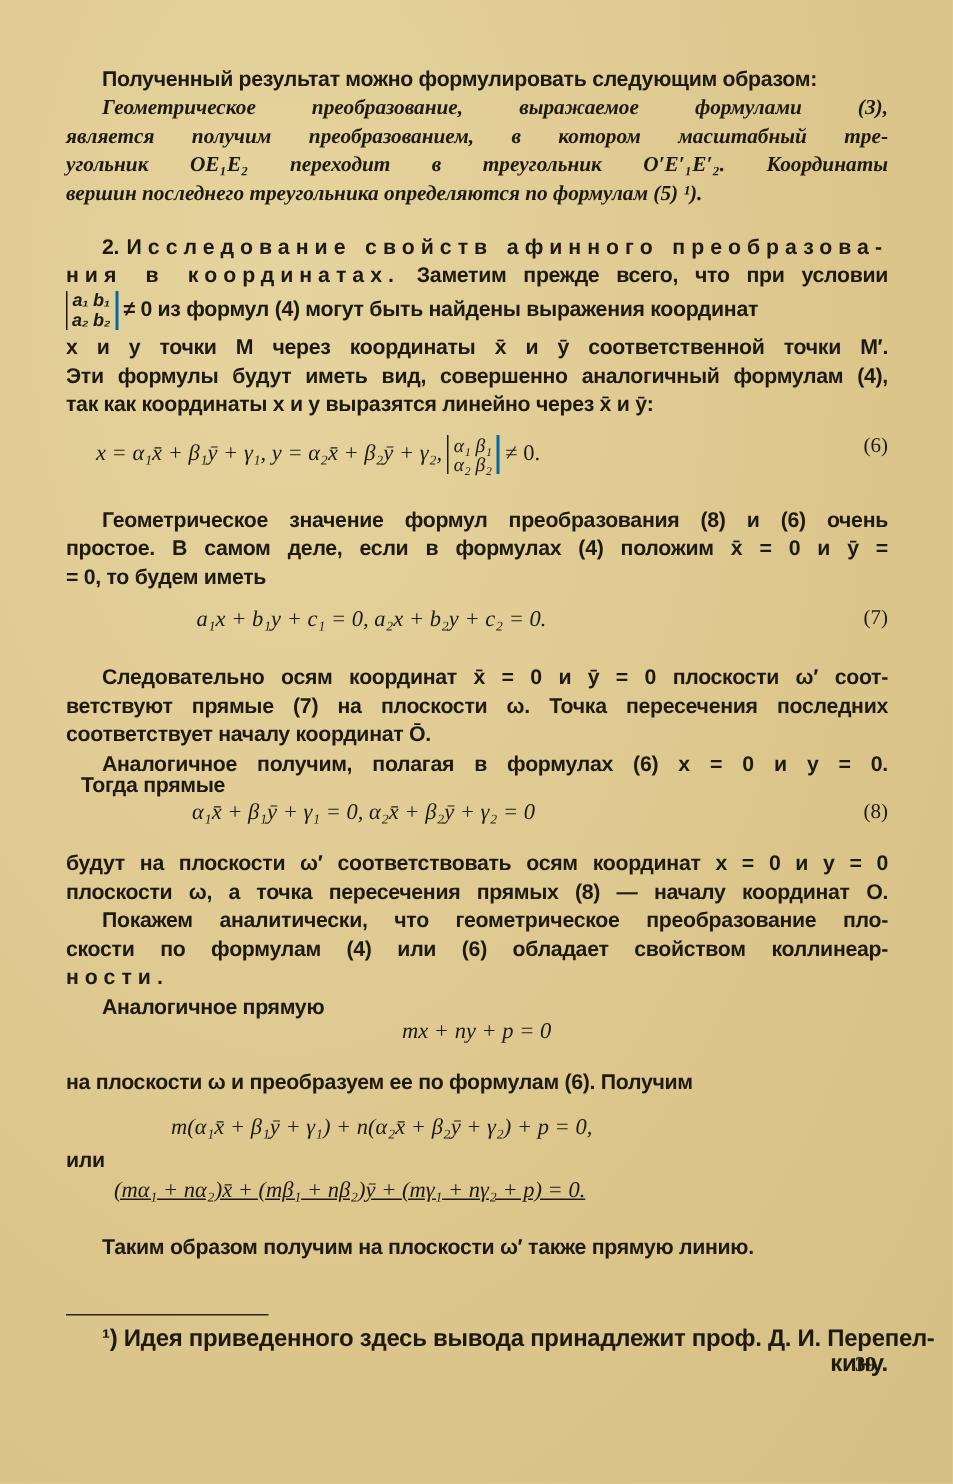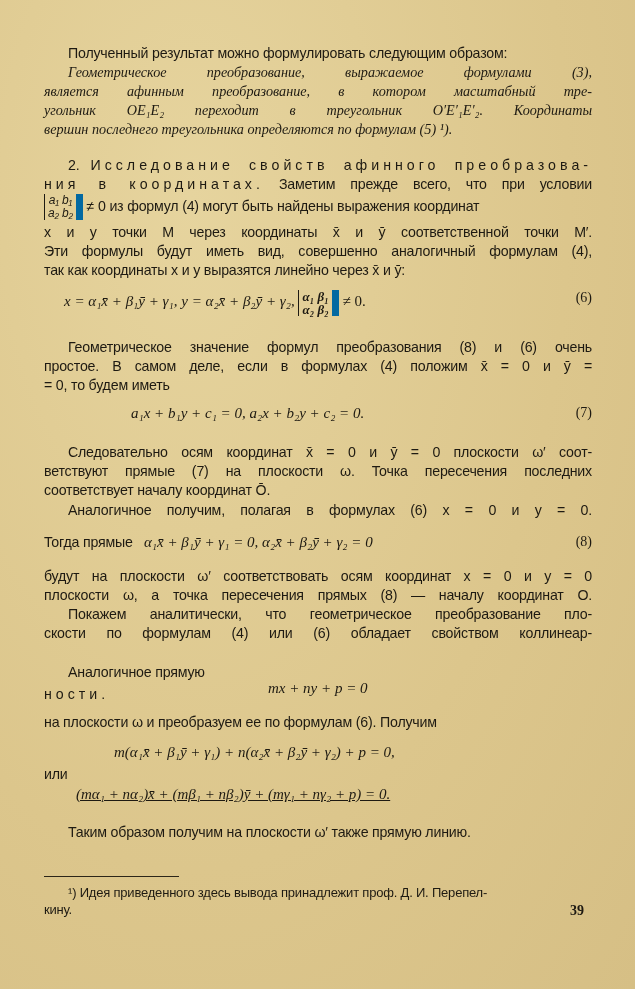--- a/index.html
+++ b/index.html
@@ -5,41 +5,41 @@
   html, body { margin:0; padding:0; }
   body {
     width:635px; height:989px; overflow:hidden;
     background: #e0cc94;
     background-image: radial-gradient(ellipse at 30% 20%, #e6d49e 0%, #dcc68c 60%, #d6bf85 100%);
     font-family: "Liberation Serif", "DejaVu Serif", serif;
     color:#1e1a12;
     position:relative;
   }
   .page { position:absolute; left:44px; top:0; width:548px; }
-  .line { position:absolute; left:0; width:548px; font-size:14.2px; line-height:20px; white-space:nowrap; }
+  .line { position:absolute; left:0; width:548px; font-size:14.2px; line-height:20px; white-space:nowrap;font-weight:bold; }
   .just { text-align:justify; text-align-last:justify; }
   .sans { font-family: "Liberation Sans Narrow", "Liberation Sans", sans-serif; font-stretch:condensed; letter-spacing:-0.2px; }
   .it { font-style:italic; }
-  .spaced { letter-spacing:4px;margin-top:42px; }
+  .spaced { letter-spacing:4px; }
   .indent { padding-left:24px; box-sizing:border-box; }
   .eq { position:absolute; font-size:15px; white-space:nowrap; font-style:italic; }
   .eqnum { position:absolute; right:0; font-size:14px; font-style:normal; }
-  .det { display:inline-block; vertical-align:middle; border-left:1px solid #1e1a12; border-right:7px solid #0369a1; padding:0 3px; line-height:13px; font-size:12px; text-align:center; }
+  .det { display:inline-block; vertical-align:middle; border-left:1px solid #1e1a12; border-right:2px solid #0369a1; padding:0 3px; line-height:13px; font-size:12px; text-align:center; }
   .fn-rule { position:absolute; left:0; top:876px; width:135px; border-top:1px solid #2b2518; }
-  .fn { font-size:13px; }
+  .fn { font-size:16px;text-align:right; }
   .pagenum { position:absolute; right:8px; top:903px; font-size:14px; font-weight:bold; }
 </style>
 </head>
 <body>
 
 <div class="page">
 
   <div class="line sans indent" style="top:43px;">Полученный результат можно формулировать следующим образом:</div>
   <div class="line it just indent" style="top:62px;">Геометрическое преобразование, выражаемое формулами (3),</div>
-  <div class="line it just" style="top:81px;">является афинным преобразование, в котором масштабный тре-</div>
+  <div class="line it just" style="top:81px;">является получим преобразованием, в котором масштабный тре-</div>
   <div class="line it just" style="top:100px;">угольник OE₁E₂ переходит в треугольник O′E′₁E′₂. Координаты</div>
   <div class="line it" style="top:119px;">вершин последнего треугольника определяются по формулам (5) ¹).</div>
 
   <div class="line sans indent just" style="top:155px;">
     <span>2.</span>
     <span class="spaced">Исследование свойств афинного преобразова-</span>
   </div>
   <div class="line sans just" style="top:174px;">
     <span class="spaced">ния в координатах.</span>
     <span>Заметим прежде всего, что при условии</span>
@@ -51,43 +51,43 @@
     </span>
     <span>≠ 0</span>
     <span>из формул (4) могут быть найдены выражения координат</span>
   </div>
   <div class="line sans just" style="top:222px;">x и y точки M через координаты x̄ и ȳ соответственной точки M′.</div>
   <div class="line sans just" style="top:241px;">Эти формулы будут иметь вид, совершенно аналогичный формулам (4),</div>
   <div class="line sans" style="top:260px;">так как координаты x и y выразятся линейно через x̄ и ȳ:</div>
 
   <div class="eq" style="left:20px; top:290px;">
     <span>x = α₁x̄ + β₁ȳ + γ₁,   y = α₂x̄ + β₂ȳ + γ₂,</span>
-    <span class="det" style="font-size:13px;font-weight:bold;">
+    <span class="det" style="font-size:13px;">
       <span>α₁</span>&nbsp;<span>β₁</span><br>
       <span>α₂</span>&nbsp;<span>β₂</span>
     </span>
     <span style="font-style:normal">≠ 0.</span>
   </div>
   <div class="eqnum" style="top:290px;">(6)</div>
 
   <div class="line sans just indent" style="top:337px;">Геометрическое значение формул преобразования (8) и (6) очень</div>
   <div class="line sans just" style="top:356px;">простое. В самом деле, если в формулах (4) положим x̄ = 0 и ȳ =</div>
   <div class="line sans" style="top:375px;">= 0, то будем иметь</div>
 
   <div class="eq" style="left:87px; top:405px;">a₁x + b₁y + c₁ = 0,   a₂x + b₂y + c₂ = 0.</div>
   <div class="eqnum" style="top:405px;">(7)</div>
 
   <div class="line sans just indent" style="top:442px;">Следовательно осям координат x̄ = 0 и ȳ = 0 плоскости ω′ соот-</div>
   <div class="line sans just" style="top:461px;">ветствуют прямые (7) на плоскости ω. Точка пересечения последних</div>
   <div class="line sans" style="top:480px;">соответствует началу координат Ō.</div>
 
   <div class="line sans just indent" style="top:500px;">Аналогичное получим, полагая в формулах (6) x = 0 и y = 0.</div>
-  <div class="line sans" style="top:532px;">Тогда прямые</div>
+  <div class="line sans" style="top:514px;margin-left:10px;">Тогда прямые</div>
 
-  <div class="eq" style="left:100px; top:534px;">α₁x̄ + β₁ȳ + γ₁ = 0,   α₂x̄ + β₂ȳ + γ₂ = 0</div>
+  <div class="eq" style="left:84px; top:534px;">α₁x̄ + β₁ȳ + γ₁ = 0,   α₂x̄ + β₂ȳ + γ₂ = 0</div>
   <div class="eqnum" style="top:534px;">(8)</div>
 
   <div class="line sans just" style="top:566px;">будут на плоскости ω′ соответствовать осям координат x = 0 и y = 0</div>
   <div class="line sans just" style="top:585px;">плоскости ω, а точка пересечения прямых (8) — началу координат O.</div>
 
   <div class="line sans just indent" style="top:604px;">Покажем аналитически, что геометрическое преобразование пло-</div>
   <div class="line sans just" style="top:623px;">скости по формулам (4) или (6) обладает свойством коллинеар-</div>
   <div class="line sans spaced" style="top:642px;">ности.</div>
 
   <div class="line sans indent" style="top:662px;">Аналогичное прямую</div>

